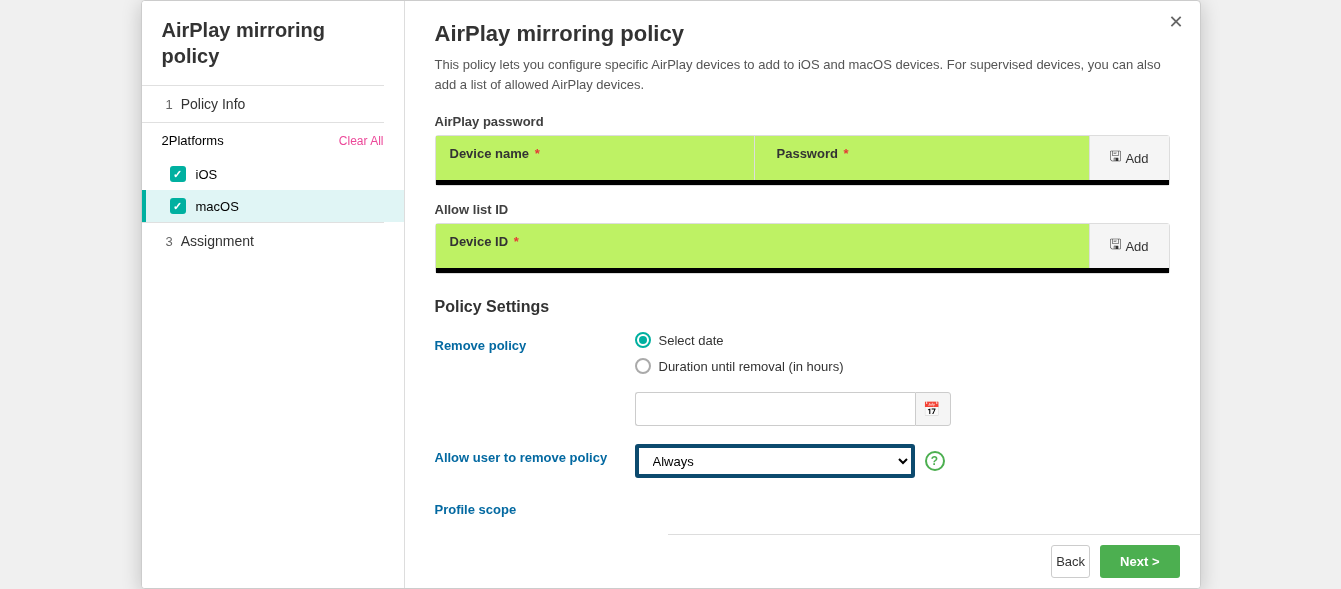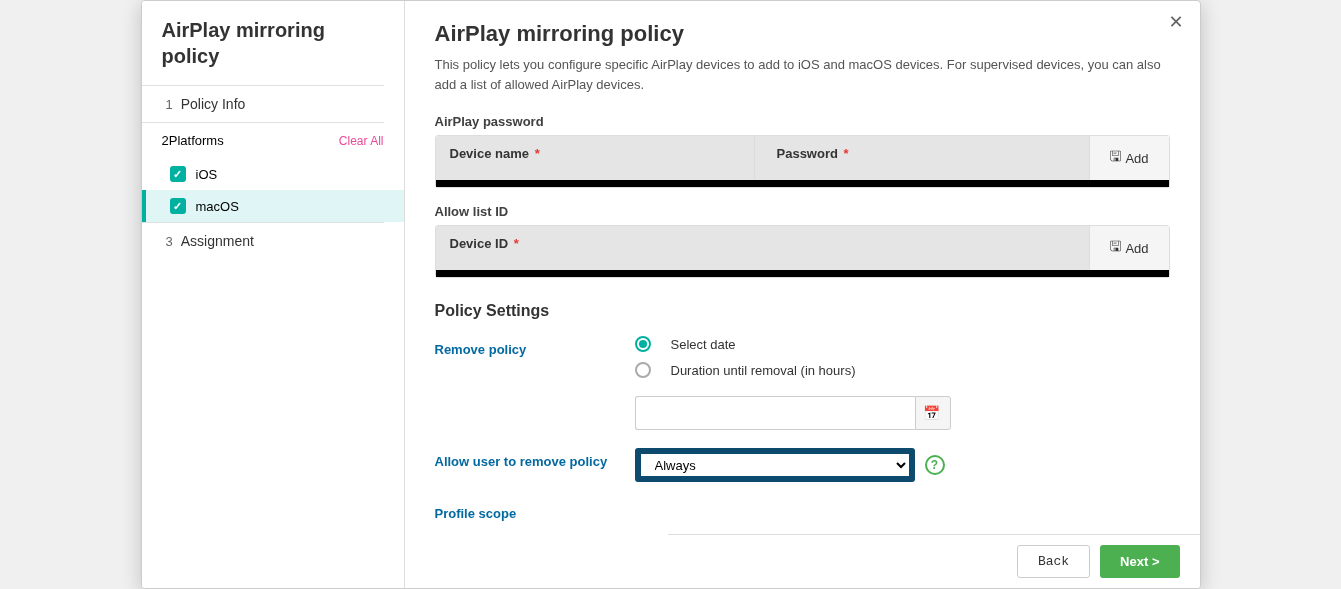--- a/index.html
+++ b/index.html
@@ -146,22 +146,22 @@
       color: #404040;
       margin-bottom: 6px;
     }
     .table-container {
       border: 1px solid #ddd;
       border-radius: 3px;
       margin-bottom: 16px;
     }
     .table-header {
       display: flex;
-      background: #e5e5e5;
-      border-bottom: 7px solid #000000;
+      background: #bef264;
+      border-bottom: 5px solid #000000;
       gap: 8px;
     }
     .table-header-cell {
       padding: 10px 14px;
       font-size: 13px;
       font-weight: 600;
       color: #333;
       flex: 1;
     }
     .table-header-cell.device-name {
@@ -220,21 +220,21 @@
     }
     .form-control {
       flex: 1;
       display: flex;
       flex-direction: column;
     }
     .radio-option {
       display: flex;
       align-items: center;
       margin-bottom: 10px;
-      gap: 20px;
+      gap: 8px;
     }
     .radio-btn {
       width: 16px;
       height: 16px;
       border-radius: 50%;
       border: 2px solid #00b0a0;
       background: white;
       display: flex;
       align-items: center;
       justify-content: center;
@@ -288,21 +288,21 @@
       color: #555;
     }
     .select-wrapper {
       display: flex;
       align-items: center;
       gap: 10px;
     }
     .form-select {
       width: 280px;
       height: 34px;
-      border: 6px solid #0c4a6e;
+      border: 4px solid #0c4a6e;
       border-radius: 3px;
       padding: 0 10px;
       font-size: 13px;
       background: white;
       cursor: pointer;
       appearance: auto;
       outline: none;
     }
     .help-icon {
       width: 20px;
@@ -328,28 +328,27 @@
       right: 0;
       left: 263px;
       background: white;
       border-top: 1px solid #ddd;
       padding: 10px 20px;
       display: flex;
       justify-content: flex-end;
       gap: 10px;
     }
     .btn-back {
-      padding: 8px 20px;
+      padding: 8px 4px;
       background: #fff;
       border: 1px solid #ccc;
       border-radius: 3px;
       font-size: 13px;
       cursor: pointer;
       color: #333;
-      font-family: Liberation Mono, monospace;
     }
     .btn-next {
       padding: 8px 20px;
       background: #4caf50;
       border: none;
       border-radius: 3px;
       font-size: 13px;
       cursor: pointer;
       color: white;
       font-weight: 600;

